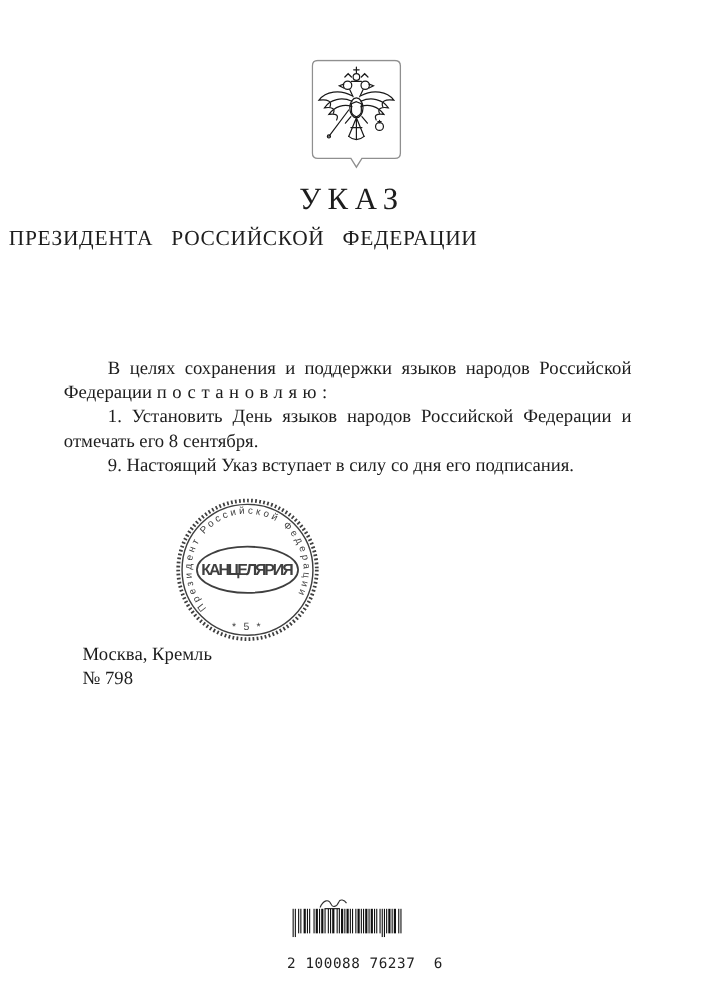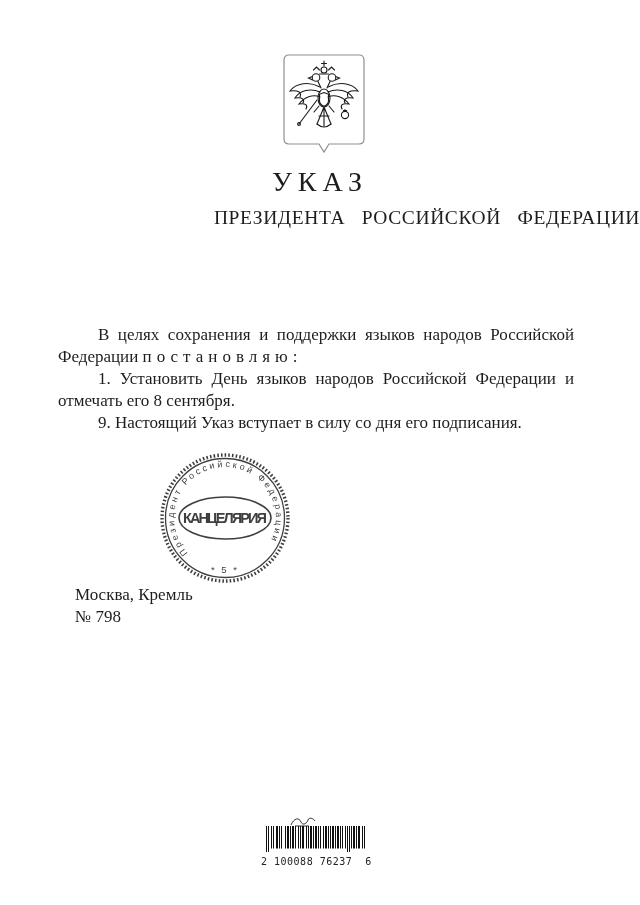--- a/index.html
+++ b/index.html
@@ -8,21 +8,21 @@
     font-family:"Liberation Serif", serif;color:#1d1d1d;
   }
   
   .emblem{position:absolute;left:283px;top:54px;width:82px;height:100px;}
   
   .title-main{
     position:absolute;left:0;right:0;top:166px;text-align:center;
     font-size:28px;letter-spacing:6px;font-weight:400;
   }
   .title-sub{
-    position:absolute;left:8px;right:0;top:207px;text-align:right;
+    position:absolute;left:8px;right:0;top:207px;text-align:left;
     font-size:19.5px;letter-spacing:0.6px;word-spacing:11px;font-weight:400;
   }
   .subject{
     position:absolute;left:0;right:0;top:276px;text-align:center;
     font-size:16.5px;font-weight:bold;letter-spacing:0.2px;
   }
   
   .body-text{
     position:absolute;left:58px;top:324px;width:516px;
     font-size:17px;line-height:22px;text-align:justify;
@@ -38,22 +38,22 @@
   
   .stamp{position:absolute;left:156px;top:450px;width:138px;height:136px;opacity:0.92;}
   
   .footer-block{
     position:absolute;left:75px;top:584px;font-size:17px;line-height:21.5px;
   }
   
   .barcode-block{position:absolute;left:261px;top:815px;width:110px;text-align:center;}
   .barcode-squiggle{display:block;margin:0 auto -2px 28px;}
   .barcode-digits{
-    font-family:"DejaVu Sans Mono", monospace;font-size:10px;color:#222;
-    letter-spacing:0.5px;margin-top:0px;white-space:pre;
+    font-family:"DejaVu Sans Mono", monospace;font-size:13px;color:#222;
+    letter-spacing:0.5px;margin-top:12px;white-space:pre;
   }
 </style>
 </head>
 <body>
 
 <div class="page">
 
   <svg class="emblem" viewBox="0 0 82 100" xmlns="http://www.w3.org/2000/svg">
     <path d="M6,1 H76 Q81,1 81,6 V85 Q81,90 76,90 H46 L41,98 L36,90 H6 Q1,90 1,85 V6 Q1,1 6,1 Z" fill="#ffffff" stroke="#8f8f8f" stroke-width="1.2"></path>
     <g stroke="#1a1a1a" stroke-width="1.1" fill="none" stroke-linecap="round">

